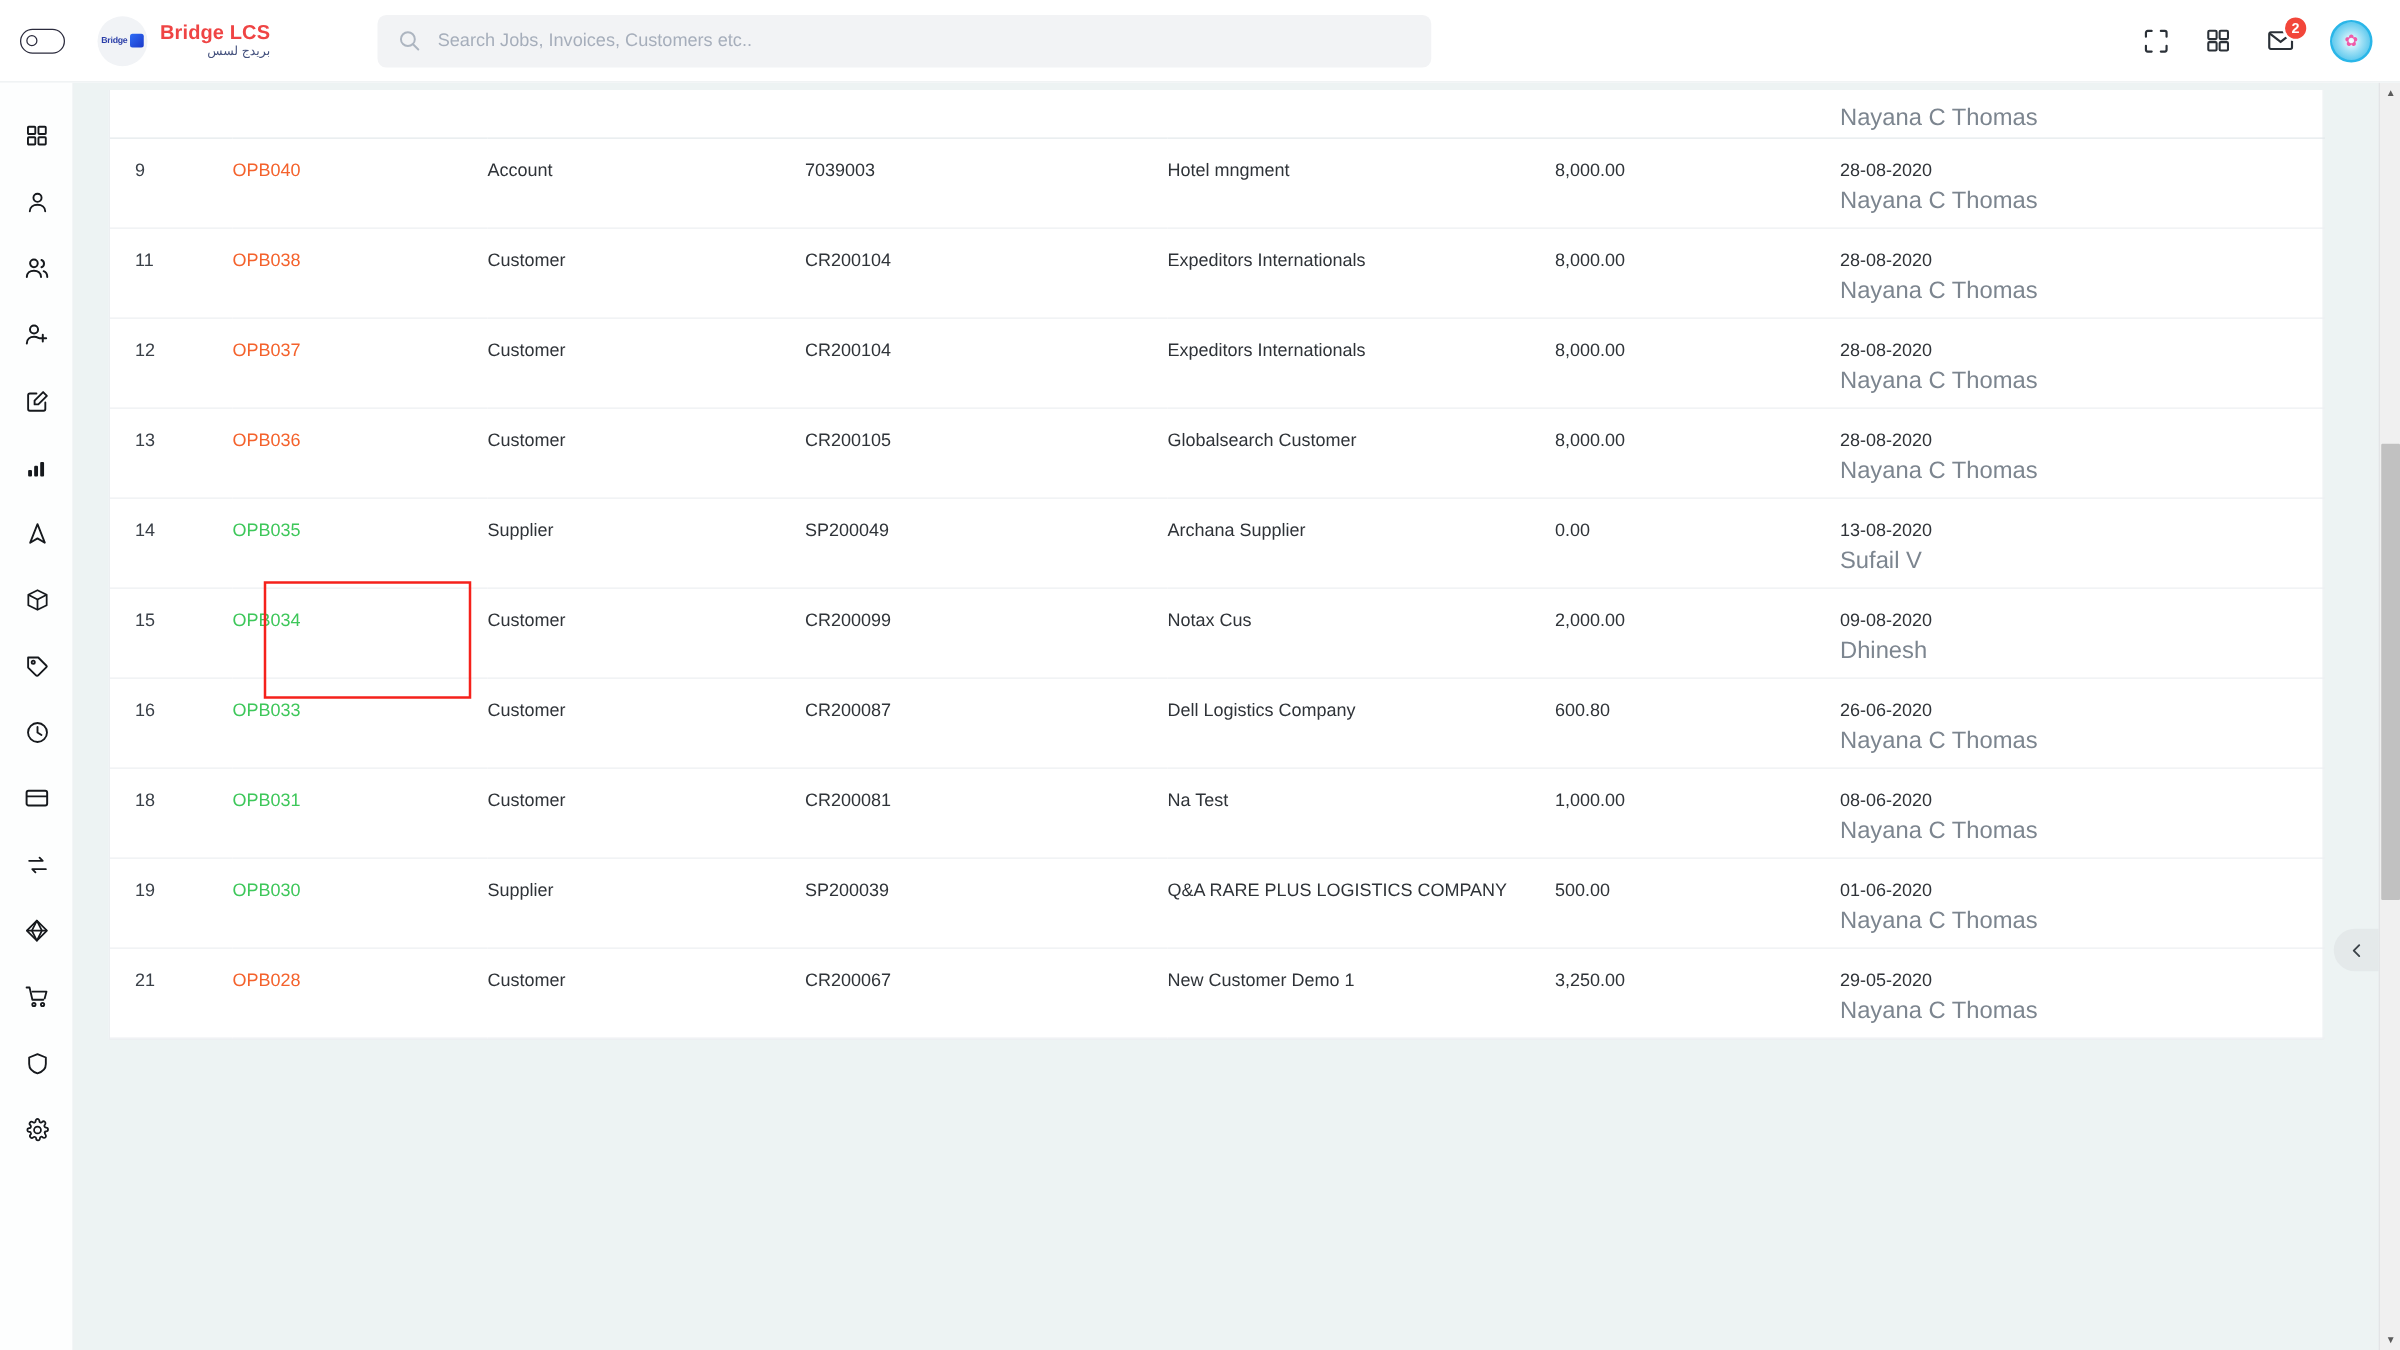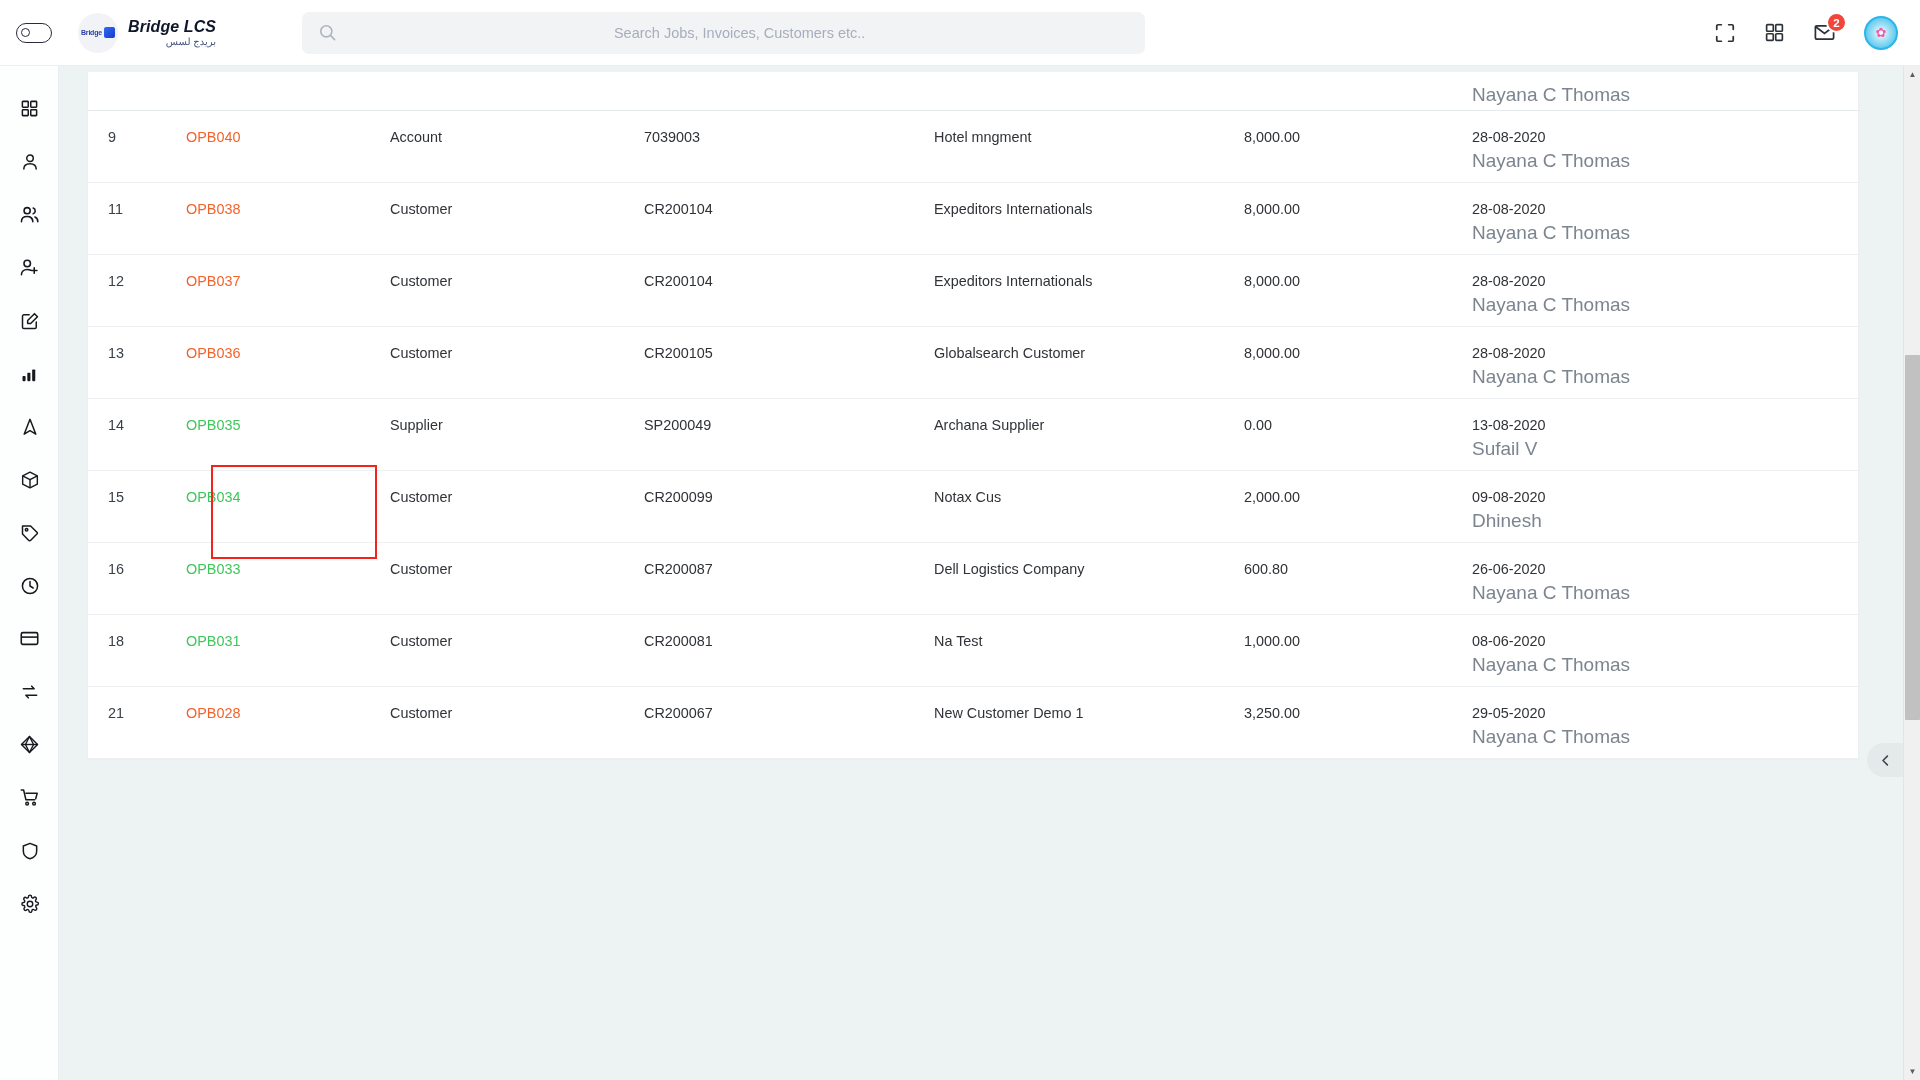--- a/index.html
+++ b/index.html
@@ -45,40 +45,39 @@
   .brand-logo .bl-text {
     font-size: 7px; font-weight: 700; color: #2b3ea8;
     letter-spacing: -0.2px;
   }
   .brand-logo .bl-mark {
     width: 11px; height: 11px;
     background: linear-gradient(135deg, #2f6df6 0%, #1b39c9 100%);
     border-radius: 2px;
   }
   .brand-txt { line-height: 1.15; }
-  .brand-en { font-size: 16px; font-weight: 700; color: #0f172a; letter-spacing: .1px; font-style: italic; }
+  .brand-en { font-size: 16px; font-weight: 700; color: #ef4444; letter-spacing: .1px; }
   .brand-ar { font-size: 10px; color: #45527e; direction: rtl; }
 
   .search-wrap {
     margin-left: 86px;
     width: 843px; height: 42px;
     background: #f2f3f5;
     border-radius: 7px;
     display: flex; align-items: center;
     padding: 0 16px;
     flex: 0 0 auto;
   }
   .search-wrap svg { flex: 0 0 auto; }
   .search-input {
     border: 0; outline: 0; background: transparent;
     margin-left: 13px;
     font-family: "Liberation Sans", sans-serif;
     font-size: 14.5px; color: #14532d;
     width: 100%;
-    text-align: center;
   }
   .search-input::placeholder { color: #a6aebb; }
 
   .top-actions {
     margin-left: auto; margin-right: 22px;
     display: flex; align-items: center; gap: 28px;
   }
   .ic-btn { display: flex; align-items: center; justify-content: center; position: relative; }
   .badge {
     position: absolute; top: -9px; right: -11px;
@@ -483,20 +482,32 @@
             <td class="c-type">Customer</td>
             <td class="c-ref">CR200081</td>
             <td class="c-name">Na Test</td>
             <td class="c-amt">1,000.00</td>
             <td class="c-date">
               <div class="date-main">08-06-2020</div>
               <div class="date-sub">Nayana C Thomas</div>
             </td>
           </tr>
           <tr class="row">
+            <td class="c-idx">19</td>
+            <td class="c-code"><a href="#" class="code-link code-green">OPB030</a></td>
+            <td class="c-type">Supplier</td>
+            <td class="c-ref">SP200039</td>
+            <td class="c-name">Q&amp;A RARE PLUS LOGISTICS COMPANY</td>
+            <td class="c-amt">500.00</td>
+            <td class="c-date">
+              <div class="date-main">01-06-2020</div>
+              <div class="date-sub">Nayana C Thomas</div>
+            </td>
+          </tr>
+          <tr class="row">
             <td class="c-idx">21</td>
             <td class="c-code"><a href="#" class="code-link code-orange">OPB028</a></td>
             <td class="c-type">Customer</td>
             <td class="c-ref">CR200067</td>
             <td class="c-name">New Customer Demo 1</td>
             <td class="c-amt">3,250.00</td>
             <td class="c-date">
               <div class="date-main">29-05-2020</div>
               <div class="date-sub">Nayana C Thomas</div>
             </td>

